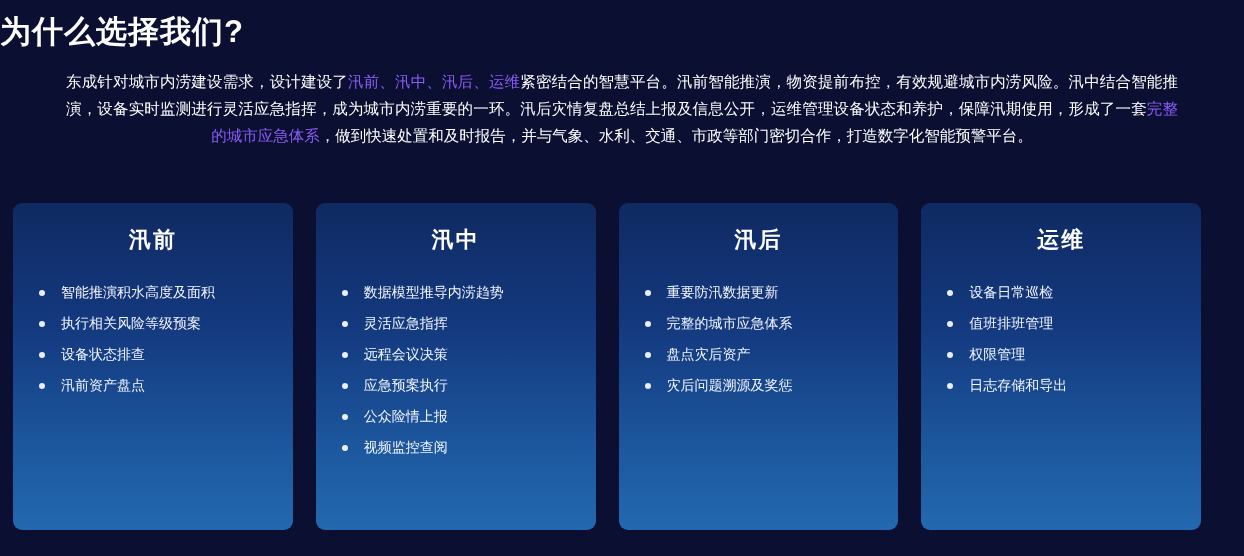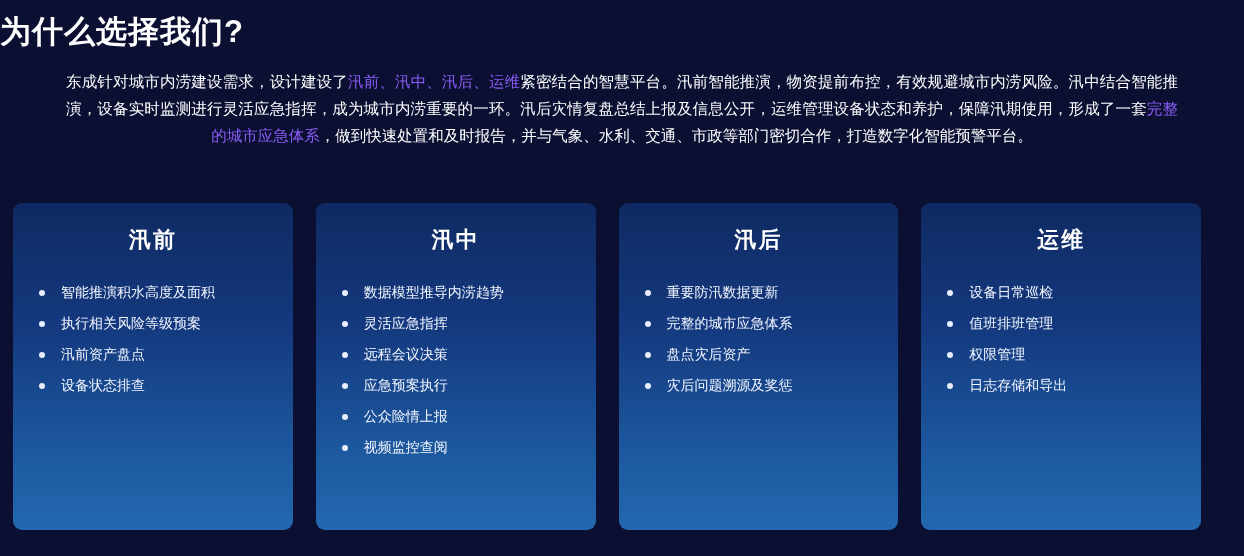--- a/index.html
+++ b/index.html
@@ -109,22 +109,22 @@
 <div class="intro-wrap">
   <p class="intro" id="intro-paragraph"><span>东成针对城市内涝建设需求，设计建设了</span><span class="hl">汛前、汛中、汛后、运维</span><span>紧密结合的智慧平台。汛前智能推演，物资提前布控，有效规避城市内涝风险。汛中结合智能推演，设备实时监测进行灵活应急指挥，成为城市内涝重要的一环。汛后灾情复盘总结上报及信息公开，运维管理设备状态和养护，保障汛期使用，形成了一套</span><span class="hl">完整的城市应急体系</span><span>，做到快速处置和及时报告，并与气象、水利、交通、市政等部门密切合作，打造数字化智能预警平台。</span></p>
 </div>
 
 <div class="cards" id="cards-container">
     <div class="card">
       <div class="card-title">汛前</div>
       <ul class="card-list">
         <li><span class="bullet"></span><span>智能推演积水高度及面积</span></li>
         <li><span class="bullet"></span><span>执行相关风险等级预案</span></li>
+        <li><span class="bullet"></span><span>设备状态排查</span></li>
         <li><span class="bullet"></span><span>汛前资产盘点</span></li>
-        <li><span class="bullet"></span><span>设备状态排查</span></li>
       </ul>
     </div>
     <div class="card">
       <div class="card-title">汛中</div>
       <ul class="card-list">
         <li><span class="bullet"></span><span>数据模型推导内涝趋势</span></li>
         <li><span class="bullet"></span><span>灵活应急指挥</span></li>
         <li><span class="bullet"></span><span>远程会议决策</span></li>
         <li><span class="bullet"></span><span>应急预案执行</span></li>
         <li><span class="bullet"></span><span>公众险情上报</span></li>

